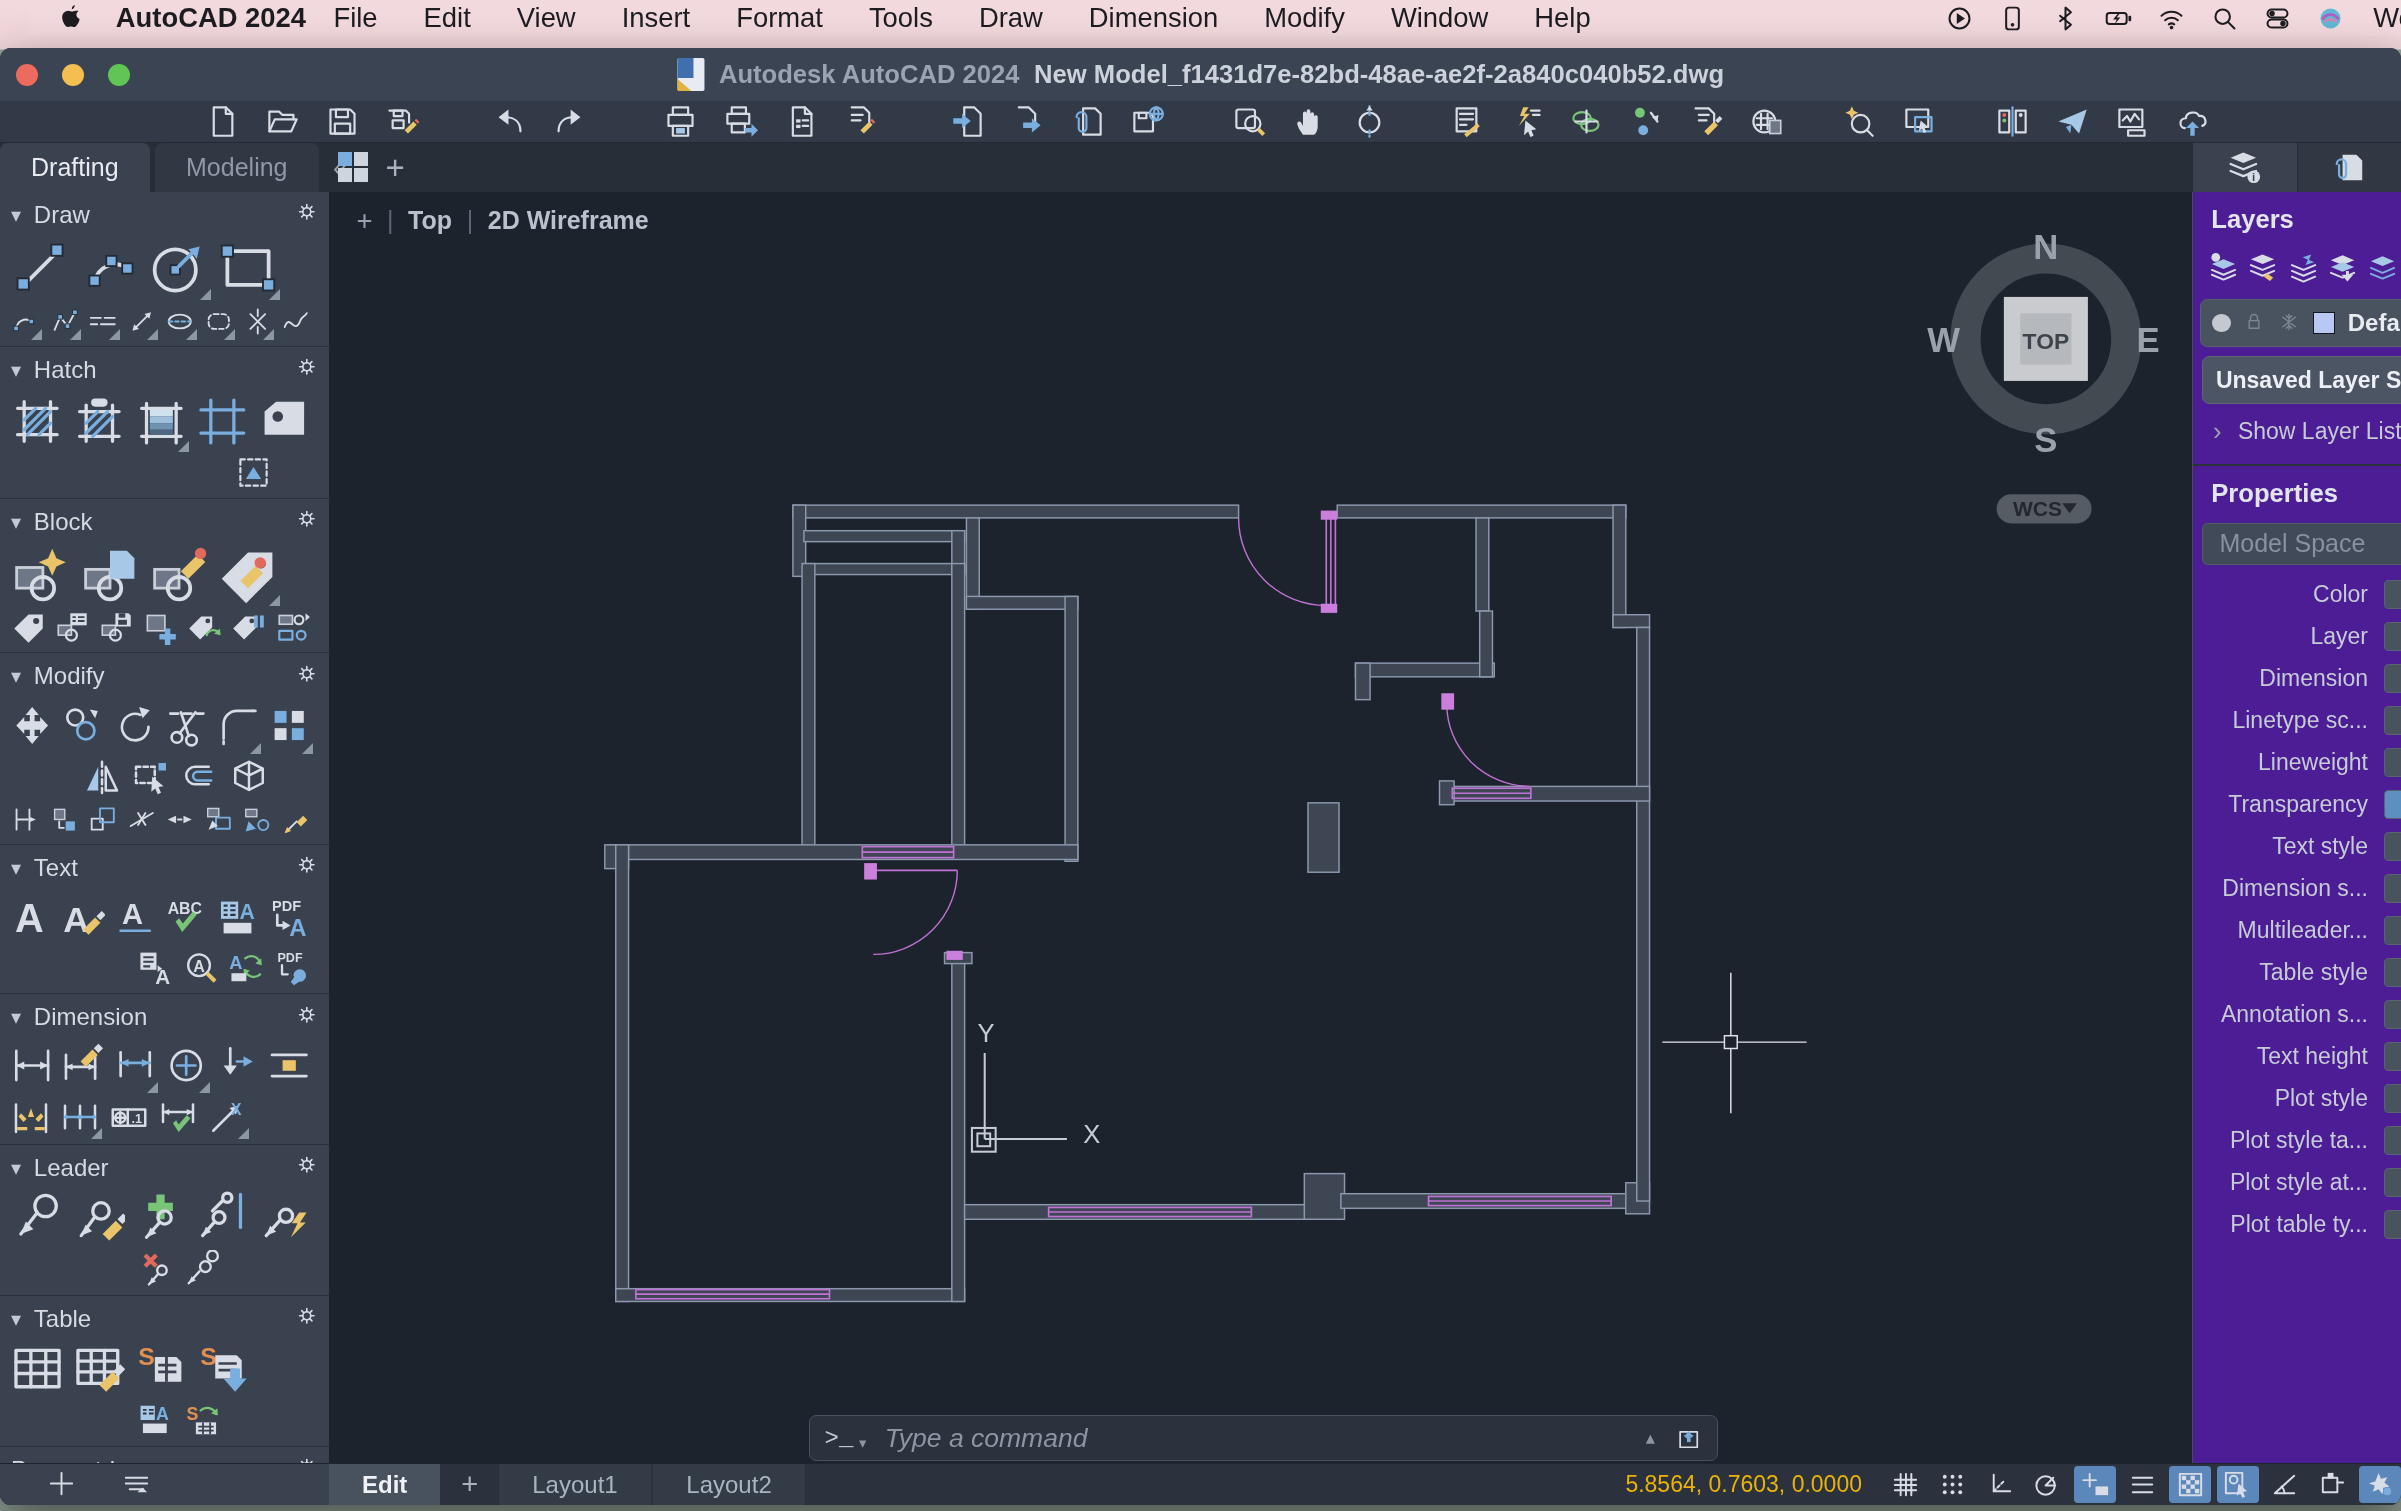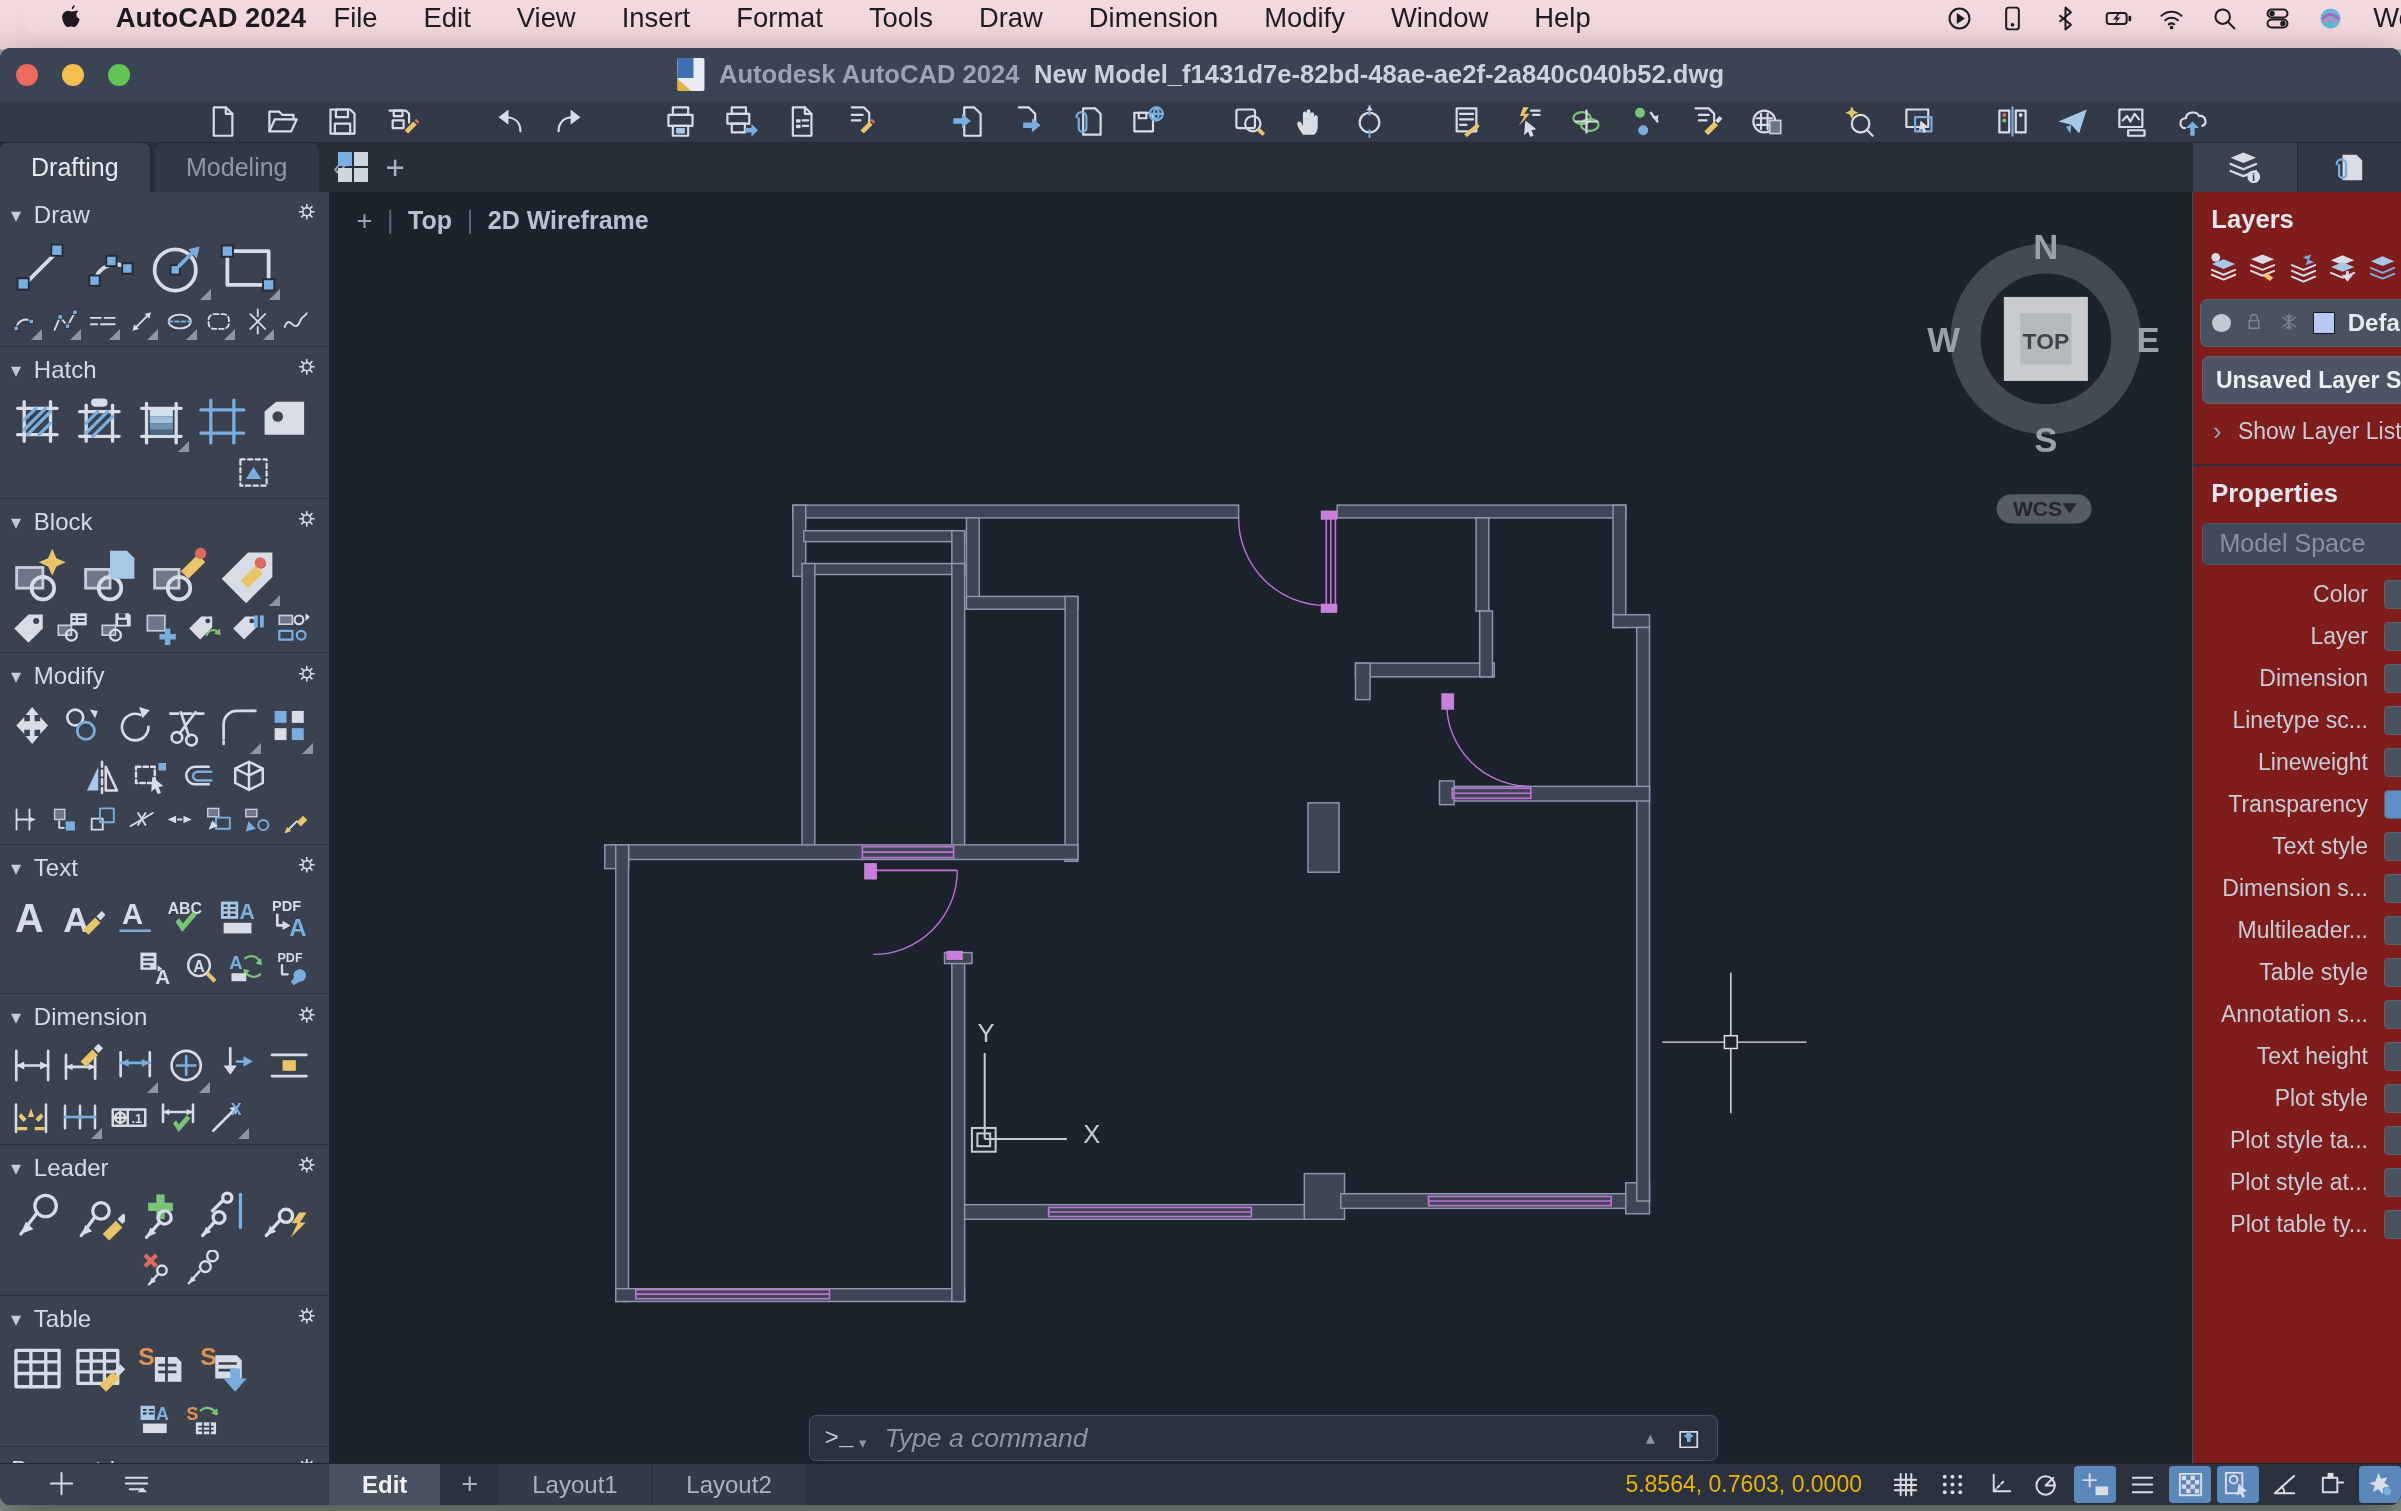--- a/index.html
+++ b/index.html
@@ -89,21 +89,21 @@
     border:1.8px solid #4a5260;border-radius:7.3px;display:flex;align-items:center;z-index:4;padding:0 14.6px;}
   #cmd-prompt{color:#c3c9d3;font-family:"Liberation Mono",monospace;font-size:24px;white-space:nowrap;}
   #cmd-caret{color:#8d95a3;font-size:14.6px;margin:9.1px 0 0 5.5px;}
   #cmd-input{flex:1;background:transparent;border:none;outline:none;color:#cdd3dc;font-size:26.5px;
     font-style:italic;margin-left:16.4px;font-family:"Liberation Sans",sans-serif;}
   #cmd-input::placeholder{color:#8d95a3;}
   #cmd-up{color:#8d95a3;font-size:18.3px;margin-right:20px;}
   #cmd-history-icon{width:27.4px;height:27.4px;position:relative;}
 
   
-  #right-panel{width:208px;flex:0 0 auto;background:#7f1d1d;display:flex;flex-direction:column;overflow:hidden;}
+  #right-panel{width:208px;flex:0 0 auto;background:#4c1d95;display:flex;flex-direction:column;overflow:hidden;}
   .rp-title{color:#e2e6ec;font-size:25.6px;font-weight:bold;padding:12.8px 0 9.1px 18.3px;}
   #layer-tools{display:flex;gap:7.3px;padding:5.5px 0 9.1px 14.6px;}
   #layer-tools .tool{margin-right:1.8px;}
   .layer-row{background:#49525f;border:0.9px solid #59626f;border-radius:7.3px;margin:3.7px 0 9.1px 7.3px;height:48px;
     display:flex;align-items:center;gap:12.8px;padding:0 11px;width:219px;cursor:pointer;}
   .layer-dot{width:18.3px;height:18.3px;border-radius:50%;background:#c4c9d1;flex:0 0 auto;}
   .layer-dim{opacity:.38;}
   .layer-dim svg{width:22px;height:22px;}
   .layer-swatch{width:22px;height:22px;border:1.8px solid #14181f;flex:0 0 auto;}
   .layer-name{color:#e8ebf0;font-size:24px;font-weight:bold;white-space:nowrap;}

